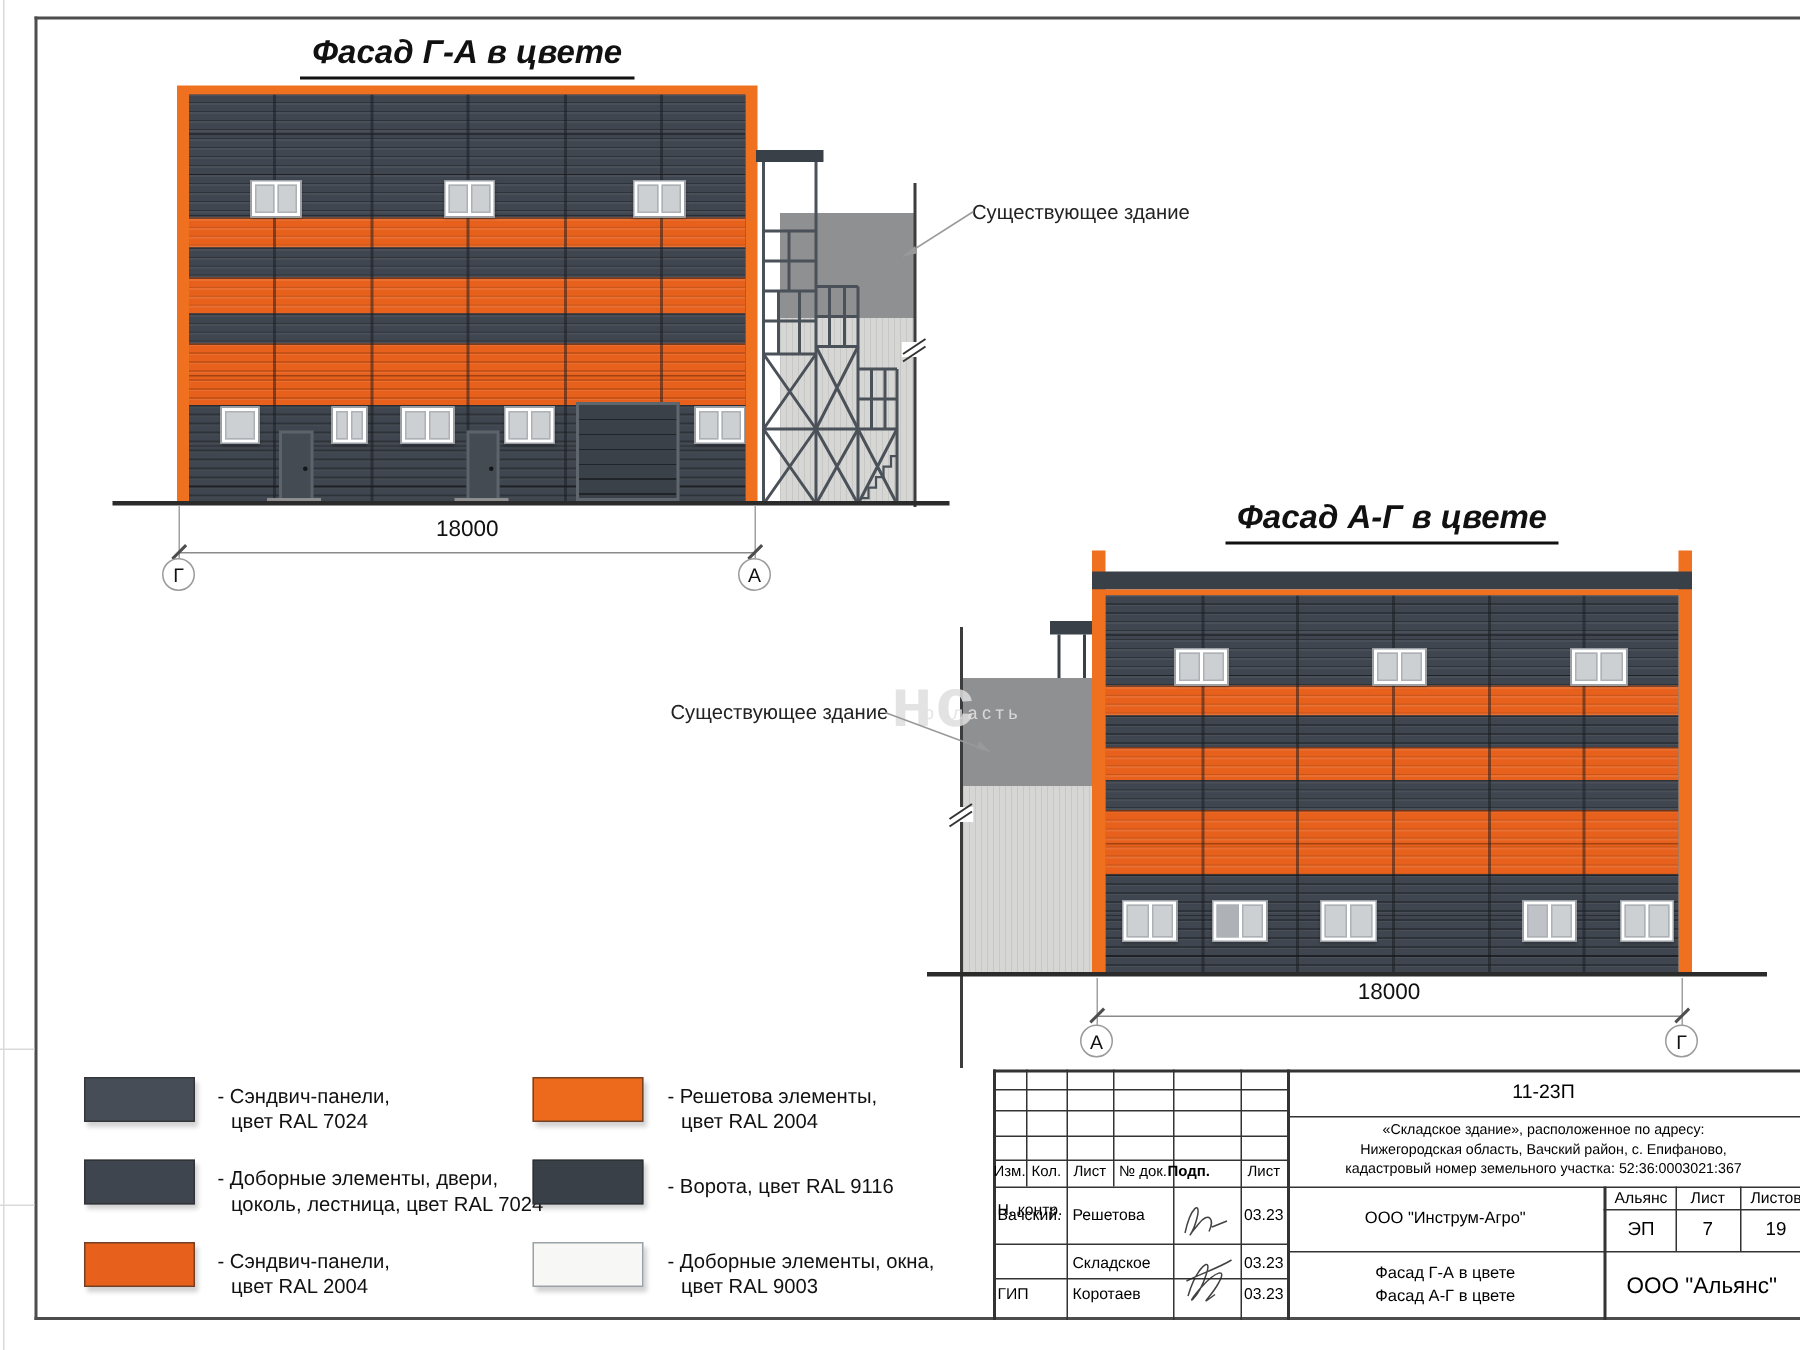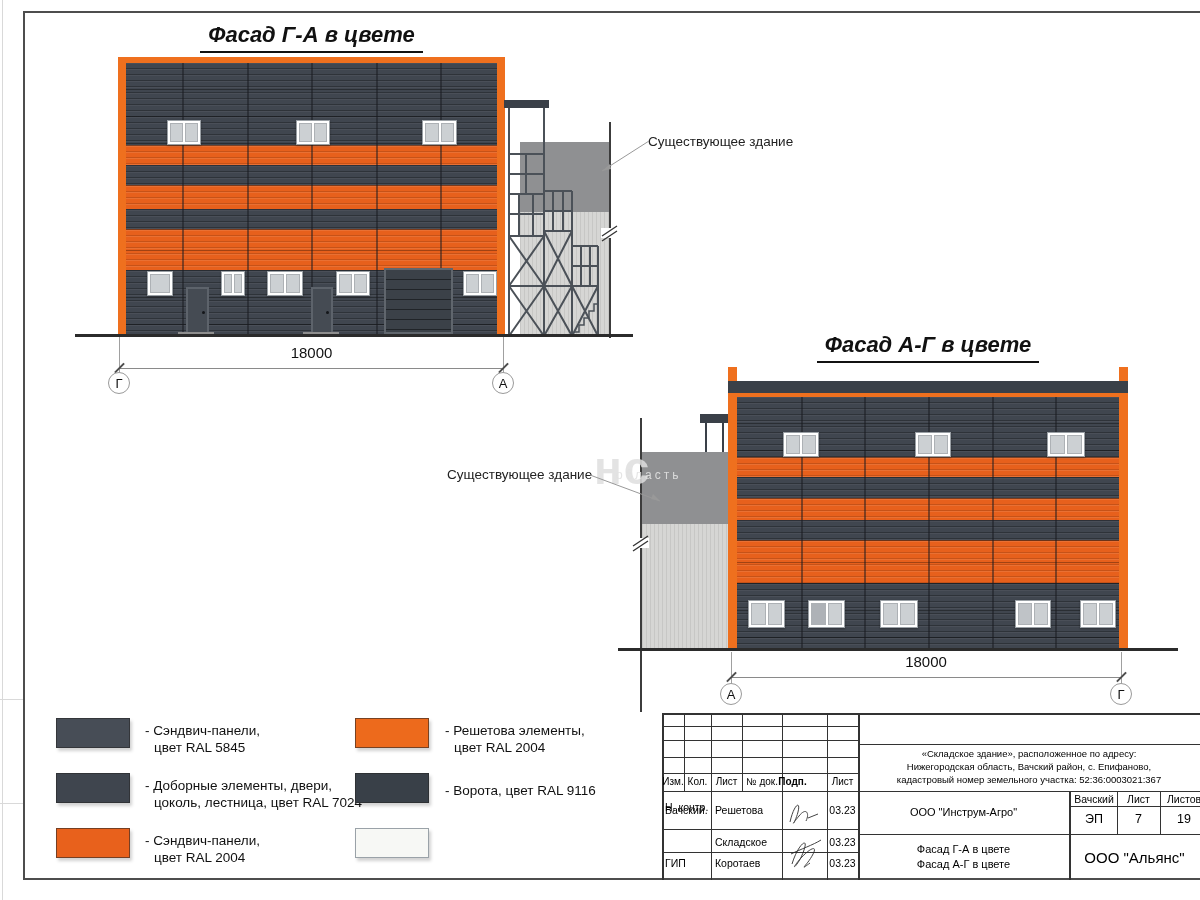--- a/index.html
+++ b/index.html
@@ -265,39 +265,42 @@
   <div class="axisc" style="left:1110px;top:683px;">Г</div>
 
   <div class="note" style="left:447px;top:467px;">Существующее здание</div>
   <svg class="abs" style="left:588px;top:472px;" width="78" height="36" viewBox="0 0 78 36">
     <path d="M2,3 L72,29" stroke="#999" stroke-width="1" fill="none"></path>
     <polygon points="72,29 63,27 65,22" fill="#999"></polygon>
   </svg>
 
   <div class="sw" style="left:56px;top:718px;background:#474D56;"></div>
   <div class="legtext" style="left:145px;top:722px;">
-    <span>- Сэндвич-панели,</span><span class="l2">цвет RAL 5845</span>
+    <span>- Сэндвич-панели,</span><span class="l2">цвет RAL 7024</span>
   </div>
   <div class="sw" style="left:56px;top:773px;background:#3F454E;"></div>
   <div class="legtext" style="left:145px;top:777px;">
     <span>- Доборные элементы, двери,</span><span class="l2">цоколь, лестница, цвет RAL 7024</span>
   </div>
   <div class="sw" style="left:56px;top:828px;background:#E8611C;"></div>
   <div class="legtext" style="left:145px;top:832px;">
     <span>- Сэндвич-панели,</span><span class="l2">цвет RAL 2004</span>
   </div>
   <div class="sw" style="left:355px;top:718px;background:#ED6A1C;"></div>
   <div class="legtext" style="left:445px;top:722px;">
     <span>- Решетова элементы,</span><span class="l2">цвет RAL 2004</span>
   </div>
   <div class="sw" style="left:355px;top:773px;background:#394048;"></div>
   <div class="legtext" style="left:445px;top:782px;">
     <span>- Ворота, цвет RAL 9116</span>
   </div>
   <div class="sw" style="left:355px;top:828px;background:#F7F8F5;border-color:#9aa2a8;"></div>
+  <div class="legtext" style="left:445px;top:832px;">
+    <span>- Доборные элементы, окна,</span><span class="l2">цвет RAL 9003</span>
+  </div>
 
   <div class="hl" style="left:662px;top:713px;width:538px;height:2px;"></div>
   <div class="vl" style="left:662px;top:713px;width:2px;height:167px;"></div>
 
   <div class="vl" style="left:684px;top:713px;width:1px;height:78px;"></div>
   <div class="vl" style="left:711px;top:713px;width:1px;height:167px;"></div>
   <div class="vl" style="left:742px;top:713px;width:1px;height:78px;"></div>
   <div class="vl" style="left:782px;top:713px;width:1px;height:167px;"></div>
   <div class="vl" style="left:827px;top:713px;width:1px;height:167px;"></div>
   <div class="vl" style="left:858px;top:713px;width:2px;height:167px;"></div>
@@ -334,25 +337,26 @@
   <div class="tb" style="left:715px;top:857px;width:66px;font-size:10.5px;">Коротаев</div>
   <div class="tb c" style="left:827px;top:857px;width:31px;font-size:10.5px;">03.23</div>
 
   <svg class="abs" style="left:783px;top:792px;" width="43" height="86" viewBox="0 0 43 86">
     <g stroke="#222" stroke-width="1" fill="none" opacity="0.85">
       <path d="M7,30 C11,12 18,8 15,20 C12,32 6,36 16,24 C23,15 27,21 23,29 M25,26 L35,22"></path>
       <path d="M9,72 C15,52 26,44 21,58 C16,74 4,82 18,66 C27,56 36,52 29,64 C24,73 15,80 27,71 M8,62 C18,57 30,53 38,48"></path>
     </g>
   </svg>
 
+  <div class="tb c" style="left:858px;top:720px;width:342px;font-size:13px;">11-23П</div>
   <div class="tb c" style="left:858px;top:748px;width:342px;font-size:9.5px;">«Складское здание», расположенное по адресу:</div>
   <div class="tb c" style="left:858px;top:761px;width:342px;font-size:9.5px;">Нижегородская область, Вачский район, с. Епифаново,</div>
   <div class="tb c" style="left:858px;top:774px;width:342px;font-size:9.5px;">кадастровый номер земельного участка: 52:36:0003021:367</div>
   <div class="tb c" style="left:858px;top:806px;width:211px;font-size:11px;">ООО "Инструм-Агро"</div>
-  <div class="tb c" style="left:1071px;top:793px;width:46px;font-size:10.5px;">Вачский</div>
+  <div class="tb c" style="left:1071px;top:793px;width:46px;font-size:10.5px;">Альянс</div>
   <div class="tb c" style="left:1117px;top:793px;width:43px;font-size:10.5px;">Лист</div>
   <div class="tb c" style="left:1160px;top:793px;width:48px;font-size:10.5px;">Листов</div>
   <div class="tb c" style="left:1071px;top:812px;width:46px;font-size:12.5px;">ЭП</div>
   <div class="tb c" style="left:1117px;top:812px;width:43px;font-size:12.5px;">7</div>
   <div class="tb c" style="left:1160px;top:812px;width:48px;font-size:12.5px;">19</div>
   <div class="tb c" style="left:858px;top:843px;width:211px;font-size:11px;">Фасад Г-А в цвете</div>
   <div class="tb c" style="left:858px;top:858px;width:211px;font-size:11px;">Фасад А-Г в цвете</div>
   <div class="tb c" style="left:1069px;top:849px;width:131px;font-size:15px;">ООО "Альянс"</div>
 
 </div>

